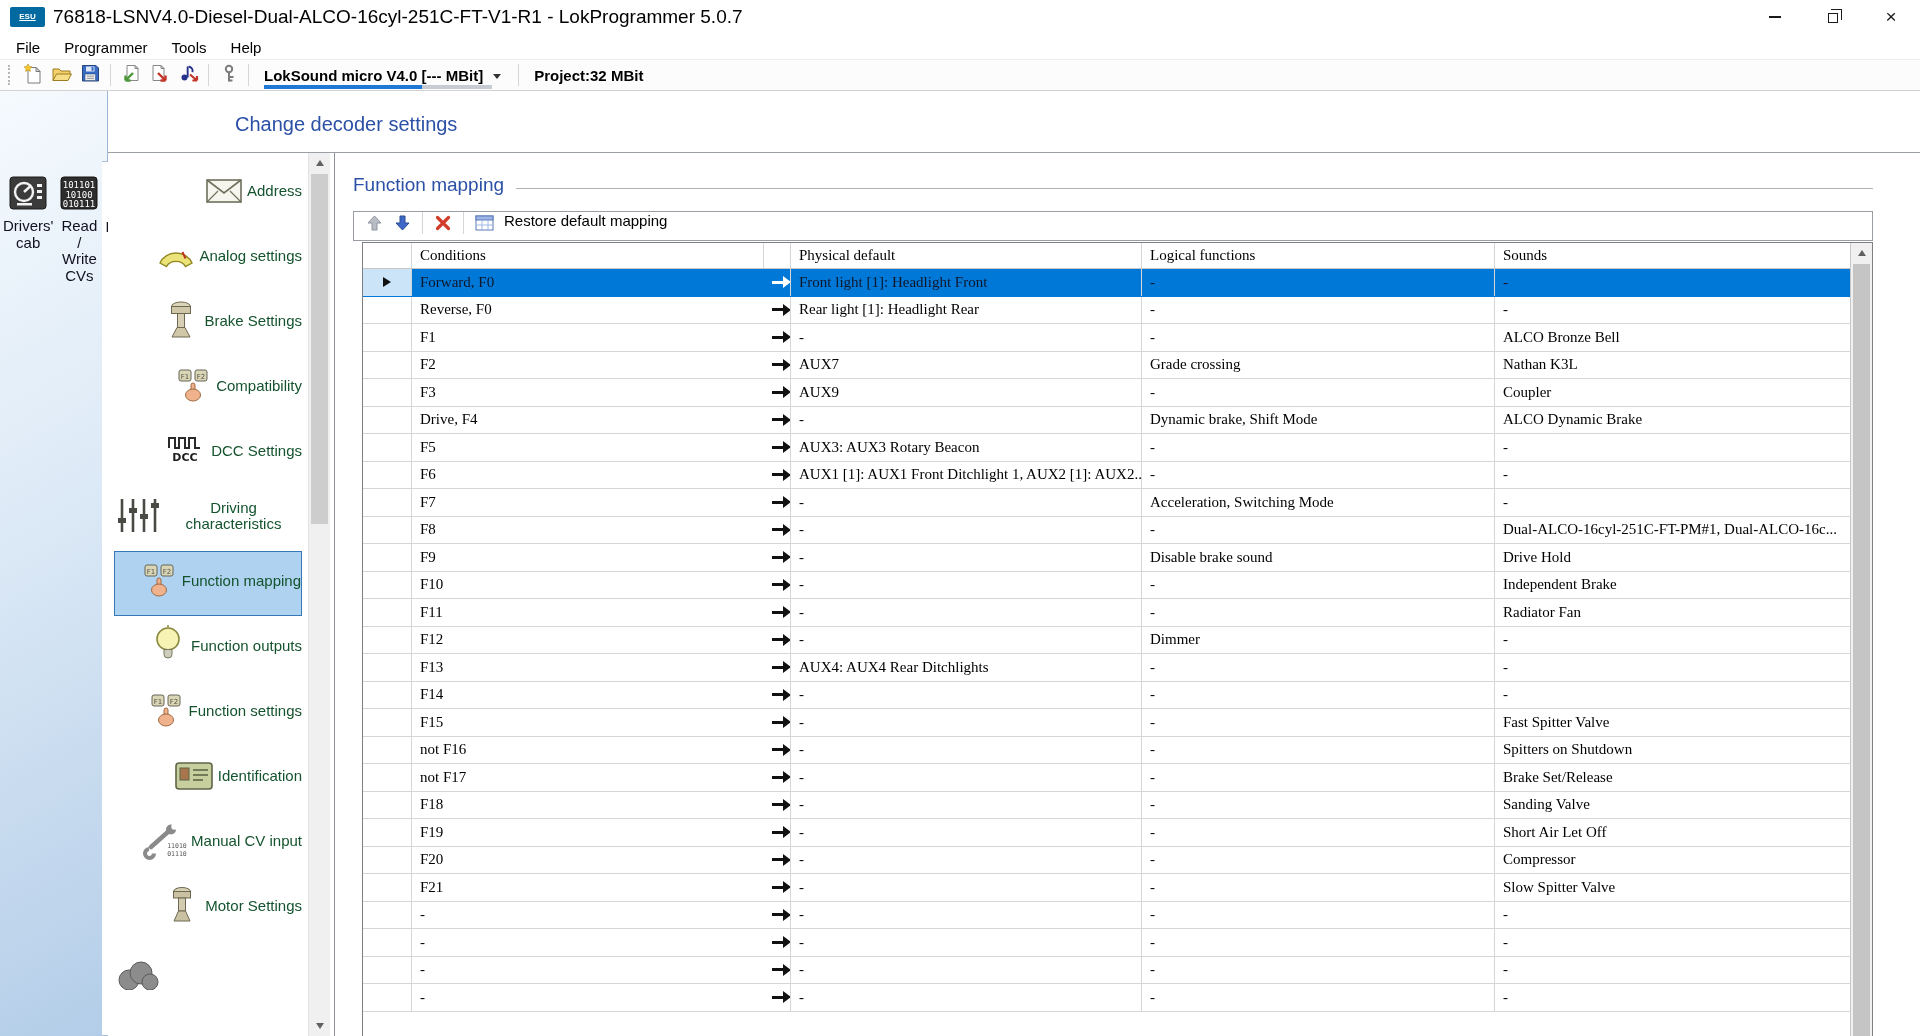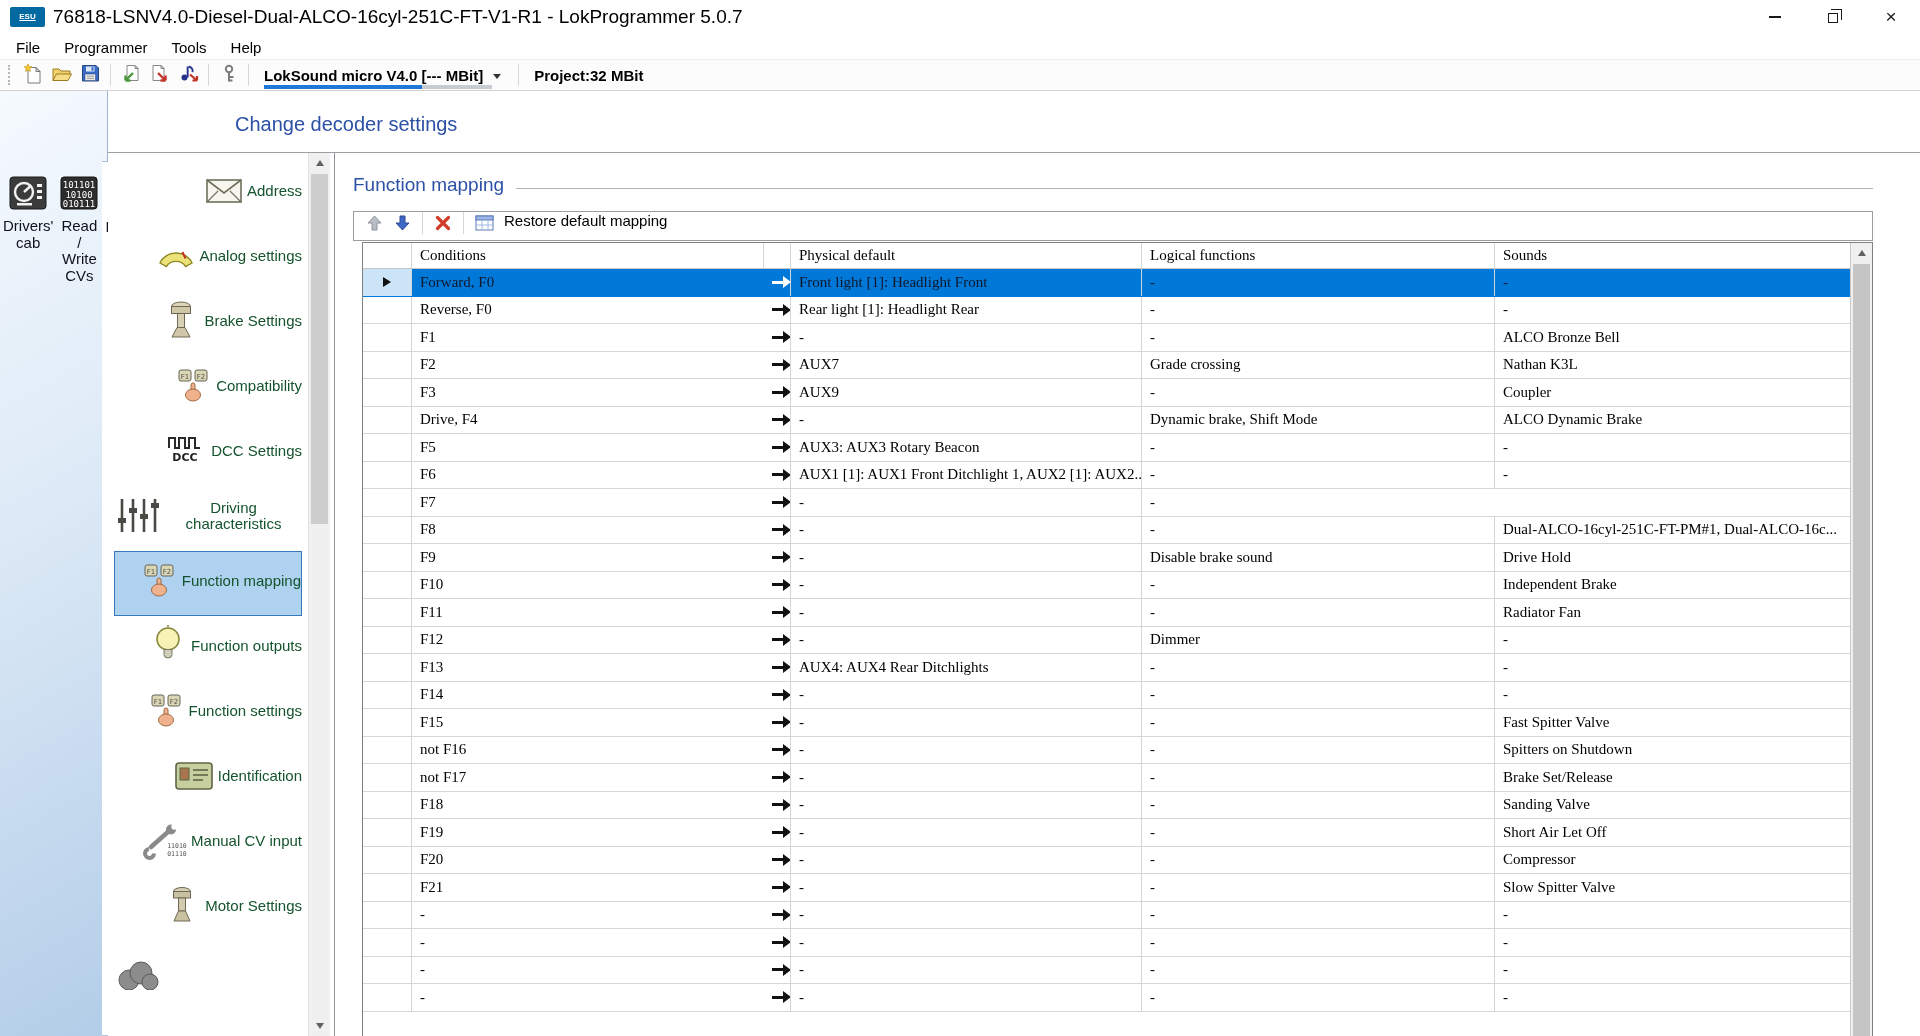--- a/index.html
+++ b/index.html
@@ -562,20 +562,21 @@
             <div class="c logi">-</div>
             <div class="c snd">-</div>
           </div>
           <div class="g-row">
             <div class="c sel"></div>
             <div class="c cond">F7</div>
             <div class="c arrw">
               <span class="arr"></span>
             </div>
             <div class="c phys">-</div>
+            <div class="c logi">Acceleration, Switching Mode</div>
             <div class="c snd">-</div>
           </div>
           <div class="g-row">
             <div class="c sel"></div>
             <div class="c cond">F8</div>
             <div class="c arrw">
               <span class="arr"></span>
             </div>
             <div class="c phys">-</div>
             <div class="c logi">-</div>

